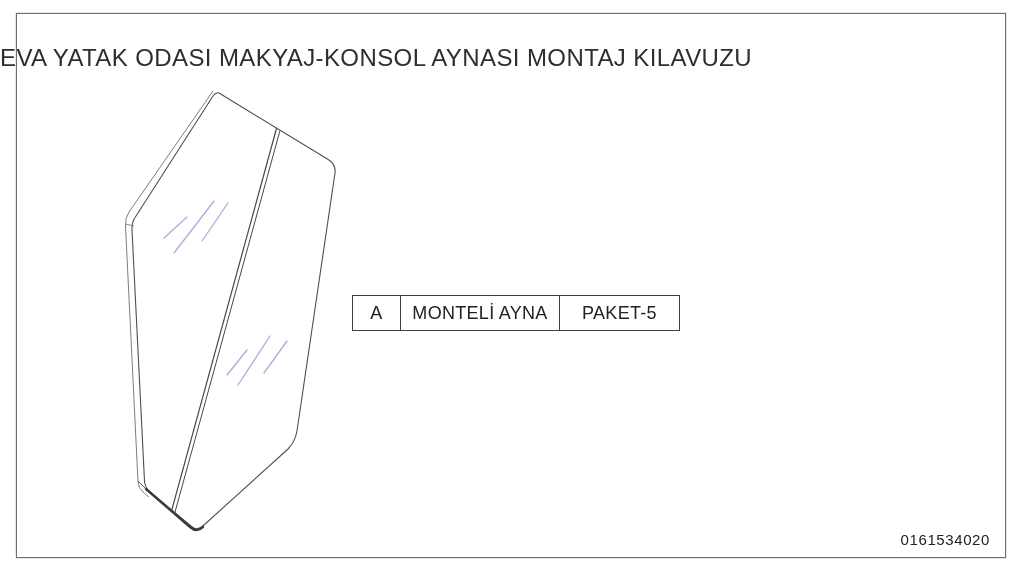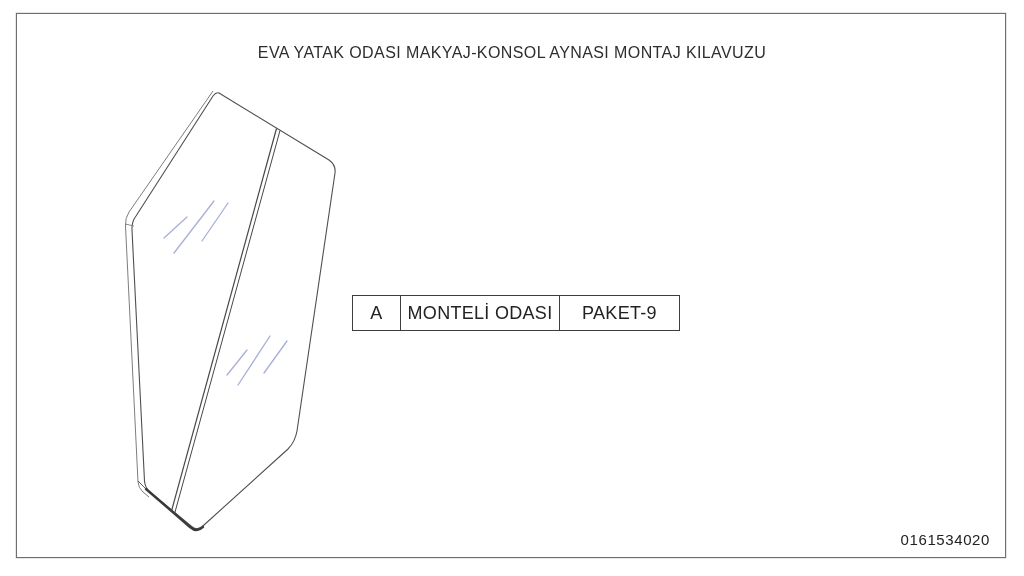--- a/index.html
+++ b/index.html
@@ -20,22 +20,21 @@
     height: 545px;
     border: 1.5px solid #6e6e6e;
     box-sizing: border-box;
     box-shadow: 0 0 0 0.5px #cfcfcf;
   }
   .title {
     position: absolute;
     left: 0;
     top: 44px;
     width: 100%;
-    text-align: center;
-    font-size: 16px;
+    font-size: 24px;
     letter-spacing: 0.4px;
     color: #2e2e2e;
     white-space: nowrap;
   }
   .drawing-svg {
     position: absolute;
     left: 0;
     top: 0;
     width: 1024px;
     height: 576px;
@@ -118,19 +117,19 @@
 
     <g stroke="#a9aed9" stroke-width="1.3" stroke-linecap="round">
       <line x1="227" y1="375" x2="247" y2="350"></line>
       <line x1="238" y1="385" x2="270" y2="336"></line>
       <line x1="264" y1="373" x2="287" y2="341"></line>
     </g>
   </svg>
 
   <div class="parts-table">
     <div class="cell col-item">A</div>
-    <div class="cell col-desc">MONTELİ ODASI</div>
-    <div class="cell col-pkg">PAKET-9</div>
+    <div class="cell col-desc">MONTELİ AYNA</div>
+    <div class="cell col-pkg">PAKET-5</div>
   </div>
 
   <div class="doc-number">0161534020</div>
 
 </div>
 
 </body></html>

